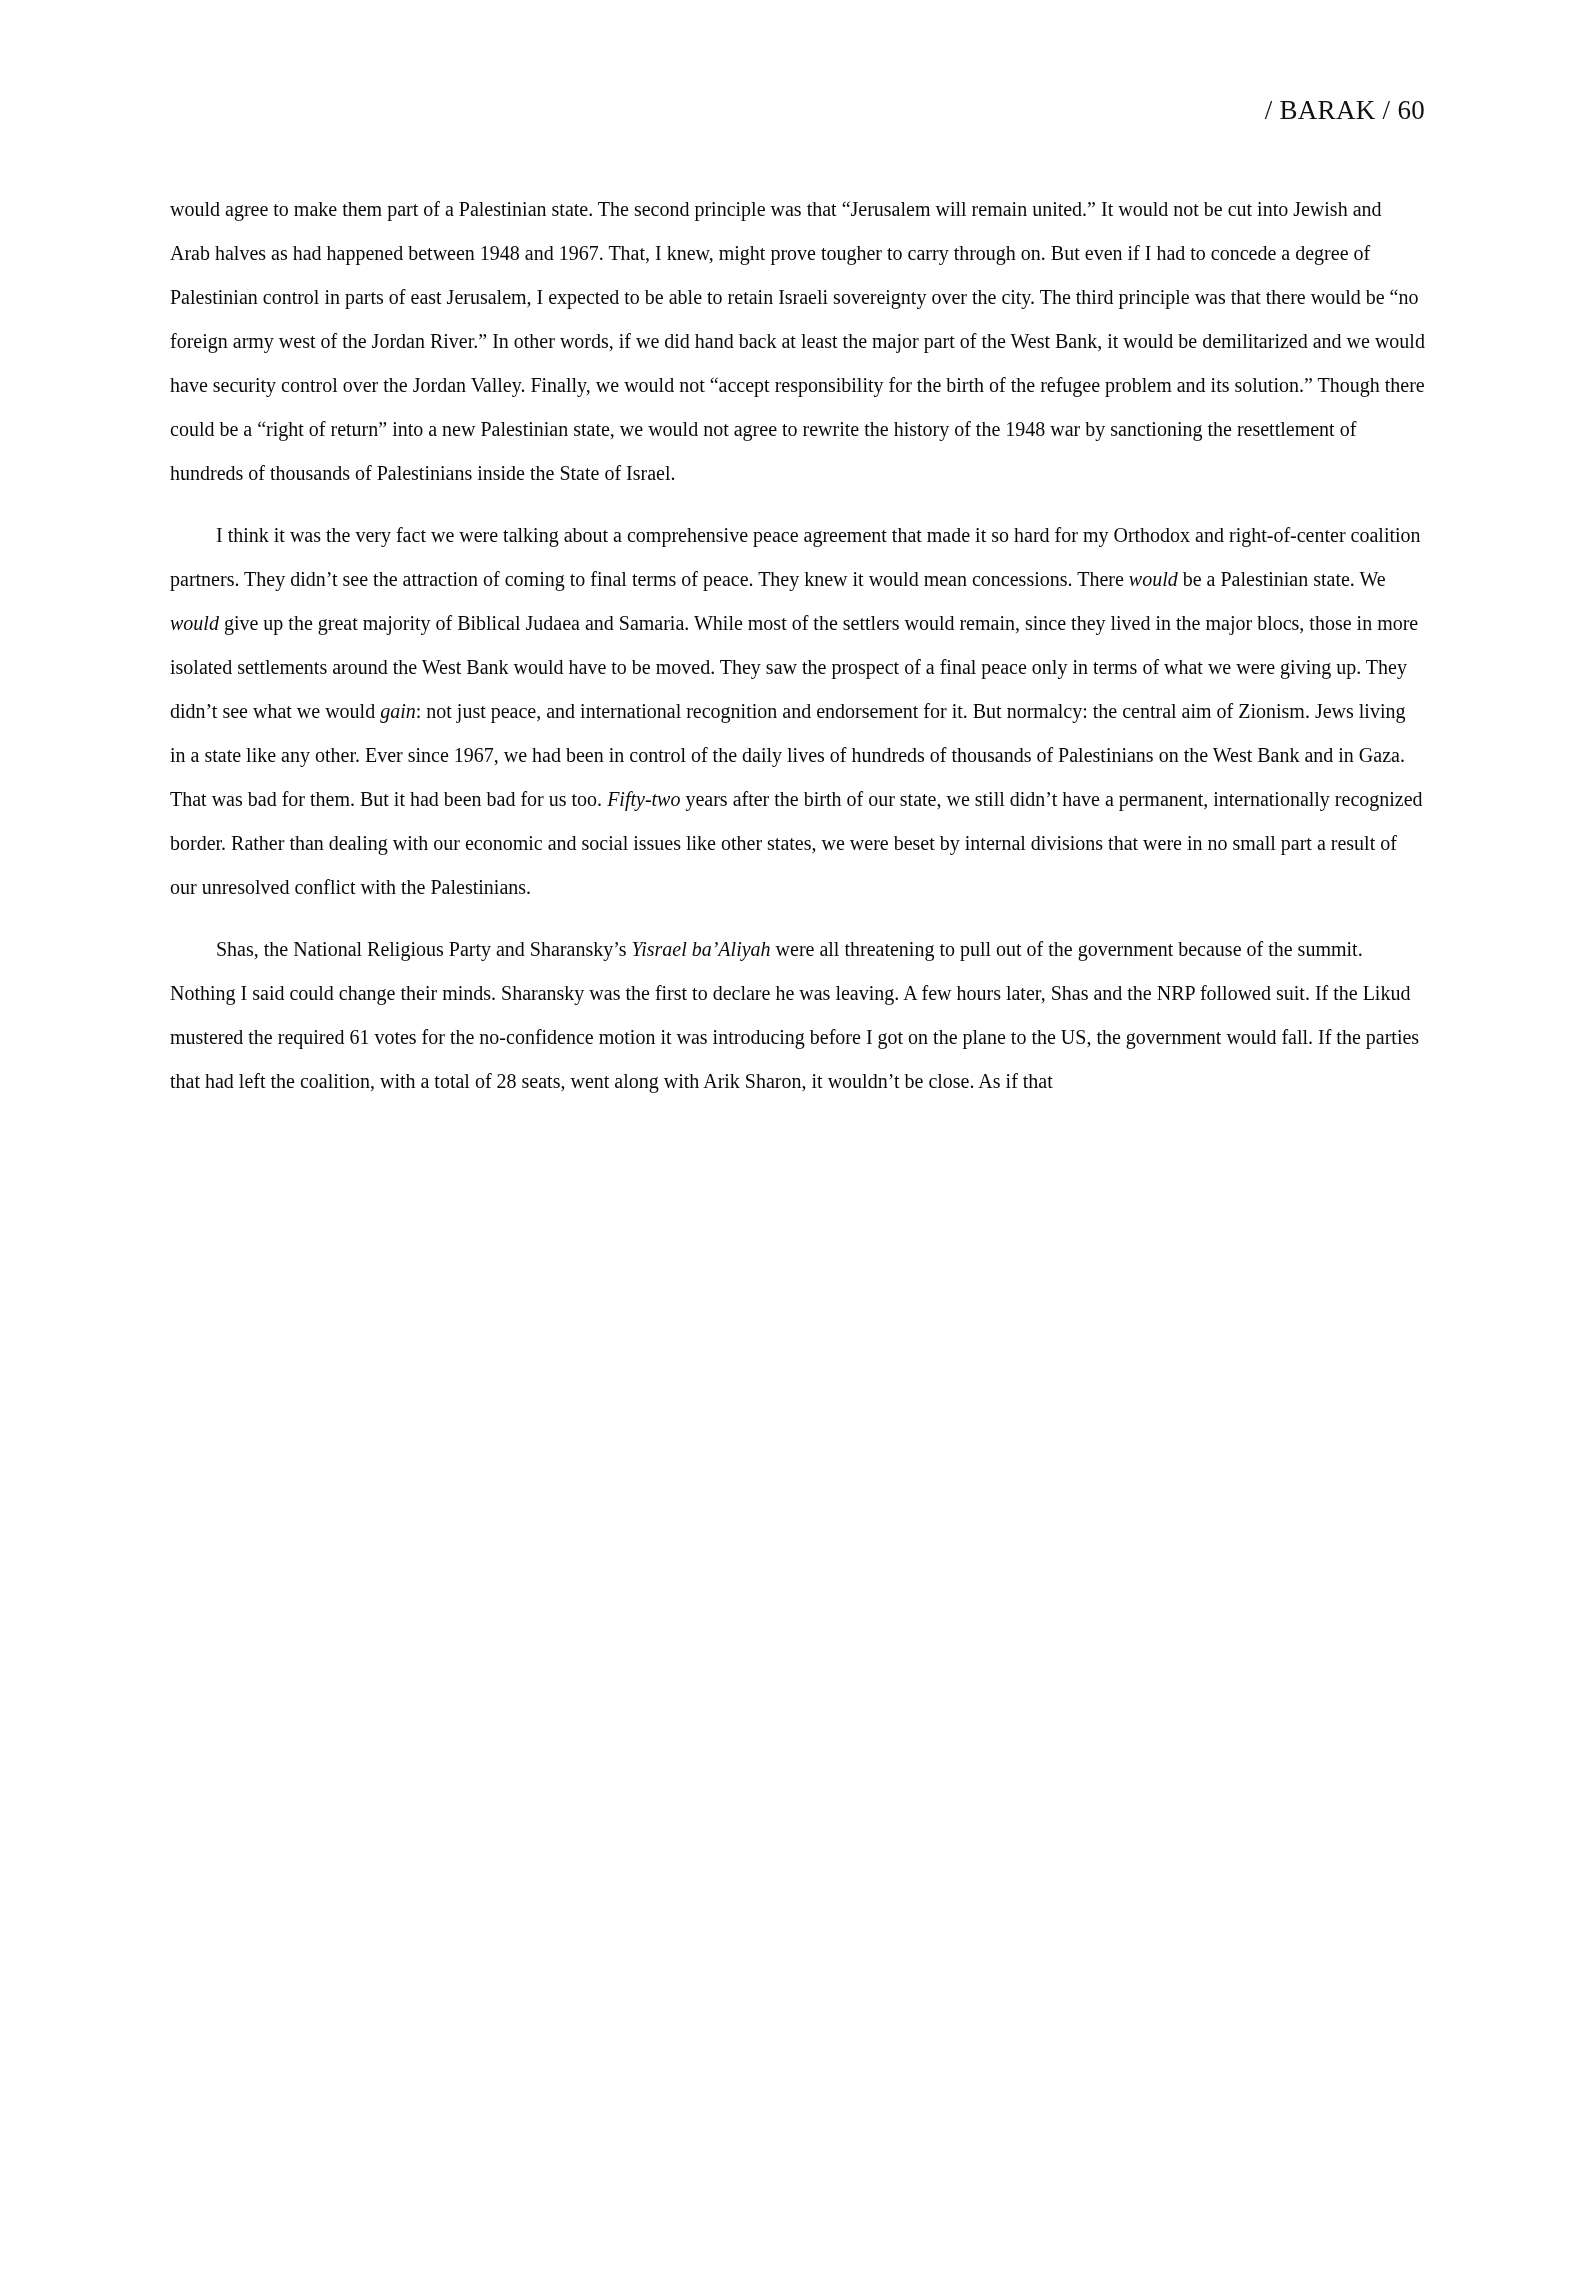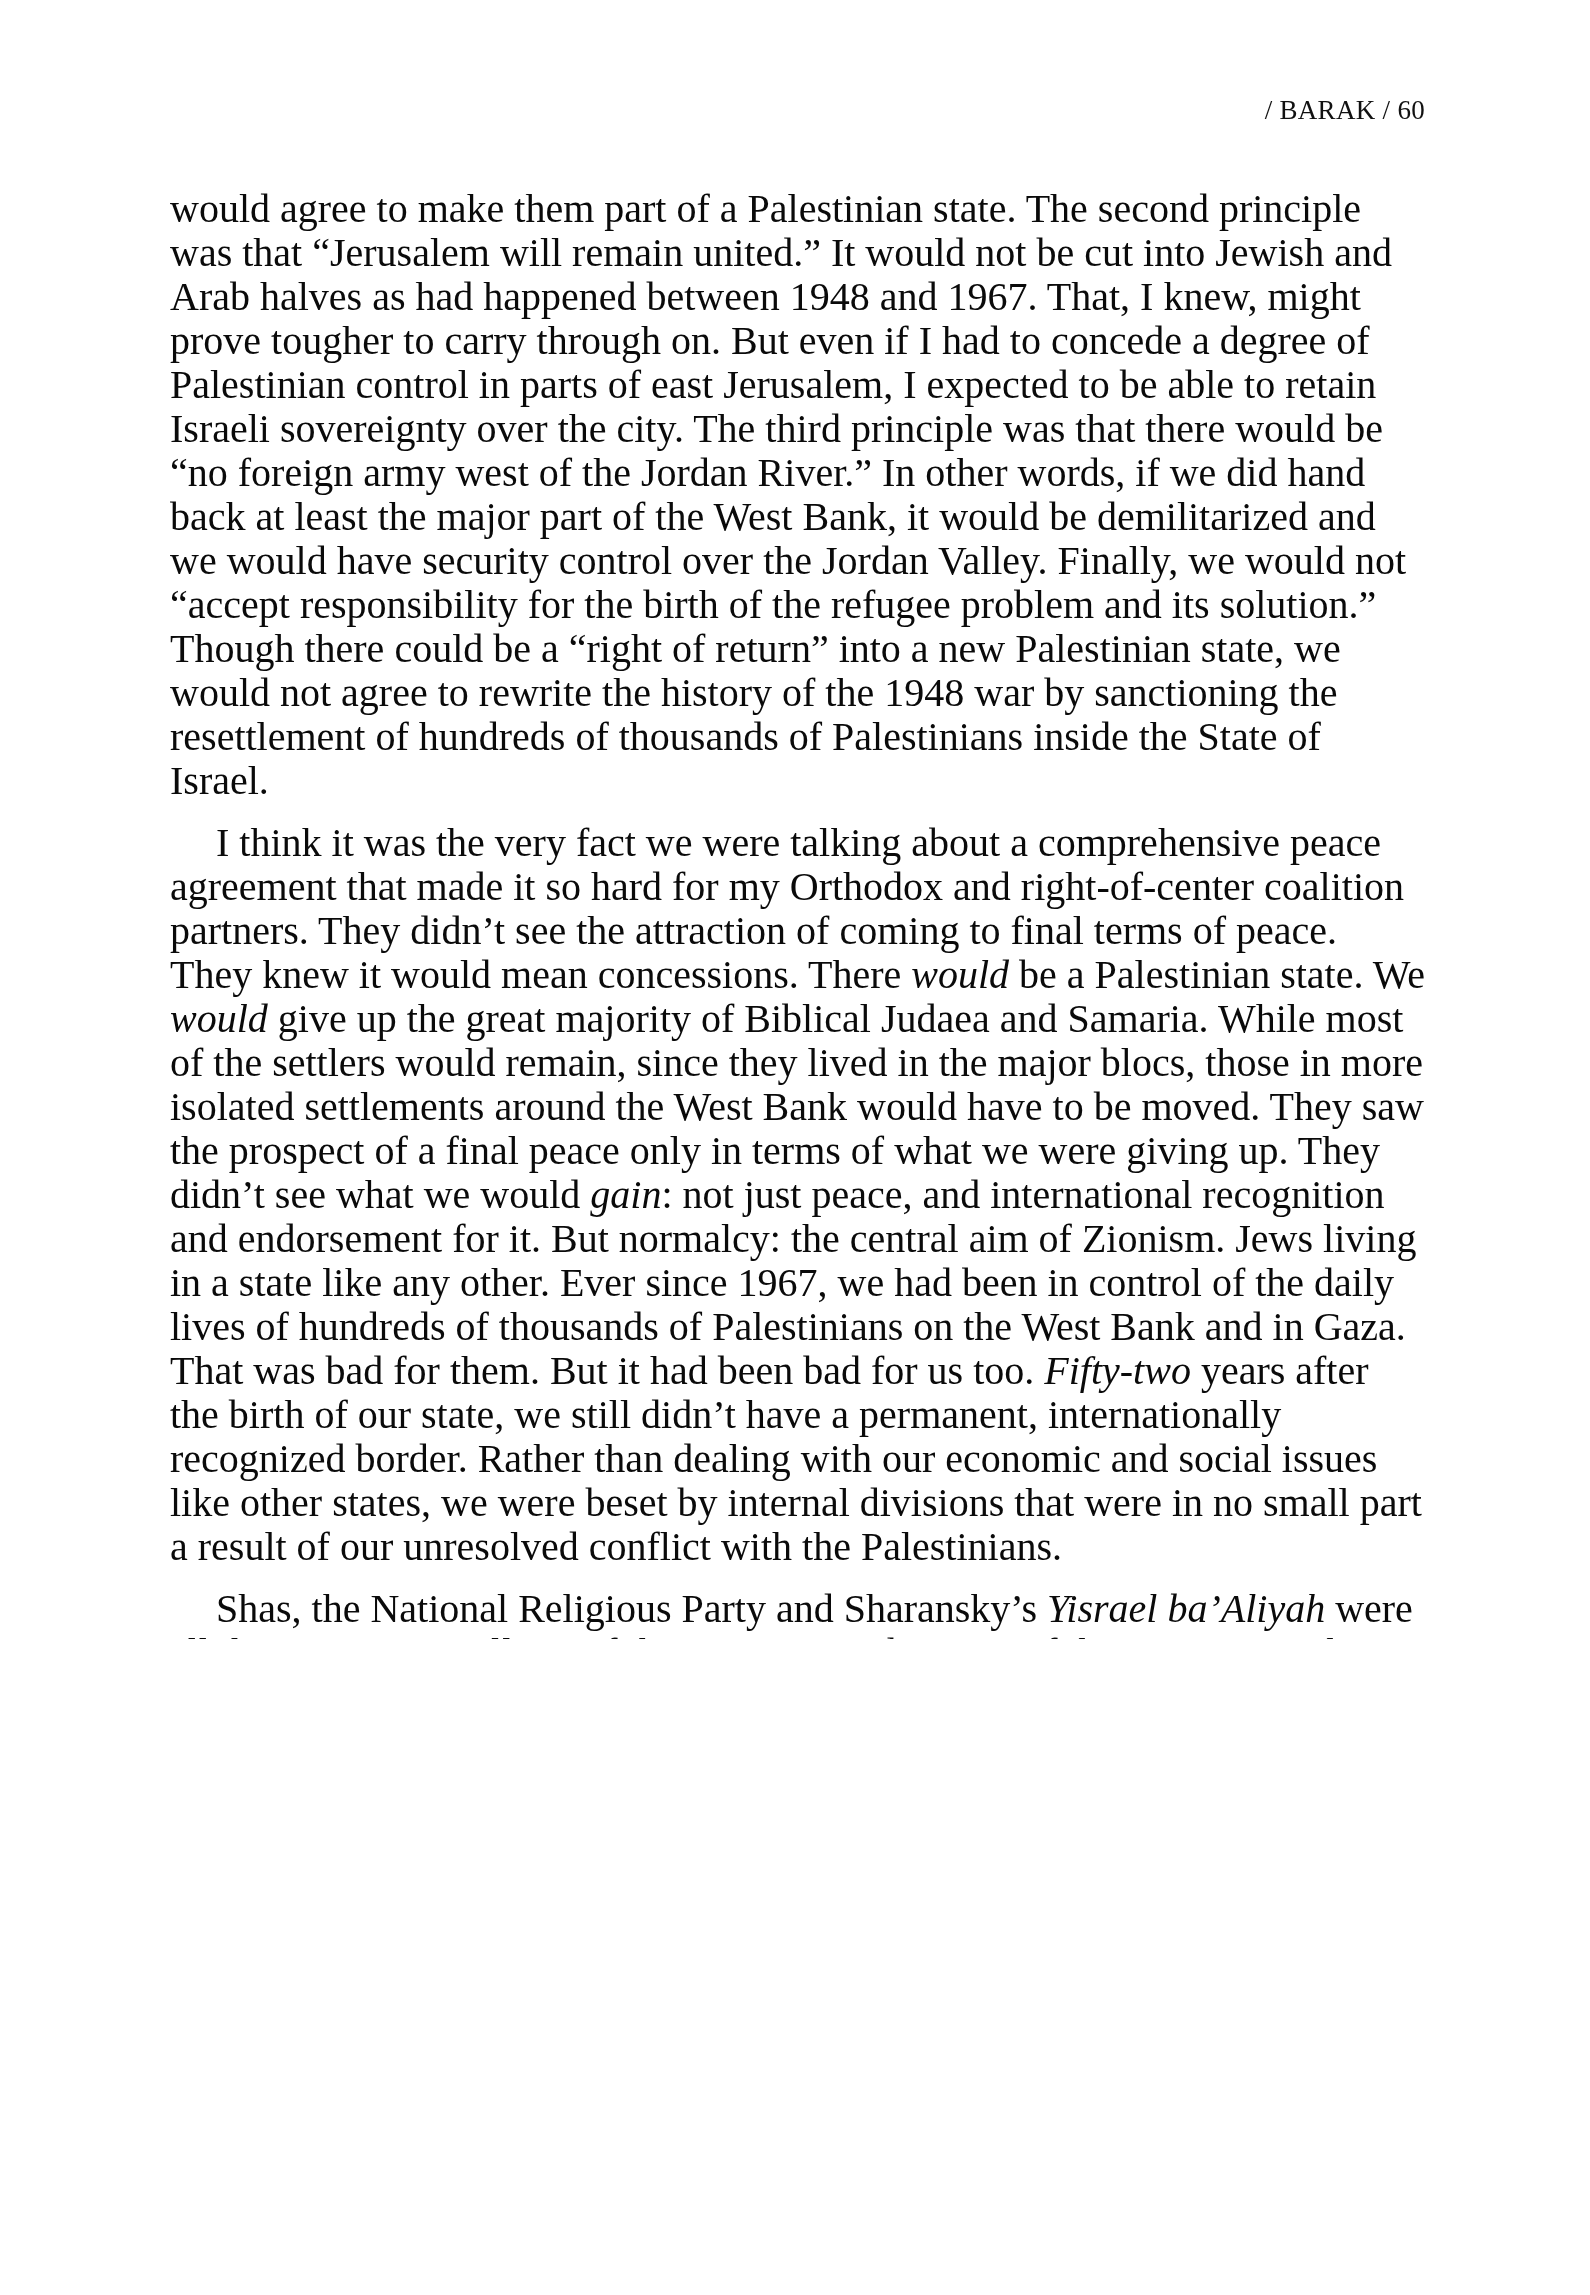--- a/index.html
+++ b/index.html
@@ -24,21 +24,21 @@
     text-align: right;
     font-size: 27px;
     letter-spacing: 0.3px;
     color: #111111;
   }
   .content {
     position: absolute;
     top: 187px;
     left: 170px;
     width: 1255px;
-    font-size: 40px;
+    font-size: 20px;
     line-height: 44px;
     text-align: left;
   }
   .content p {
     margin: 0;
     padding: 0;
   }
   .content p + p {
     margin-top: 18px;
   }

